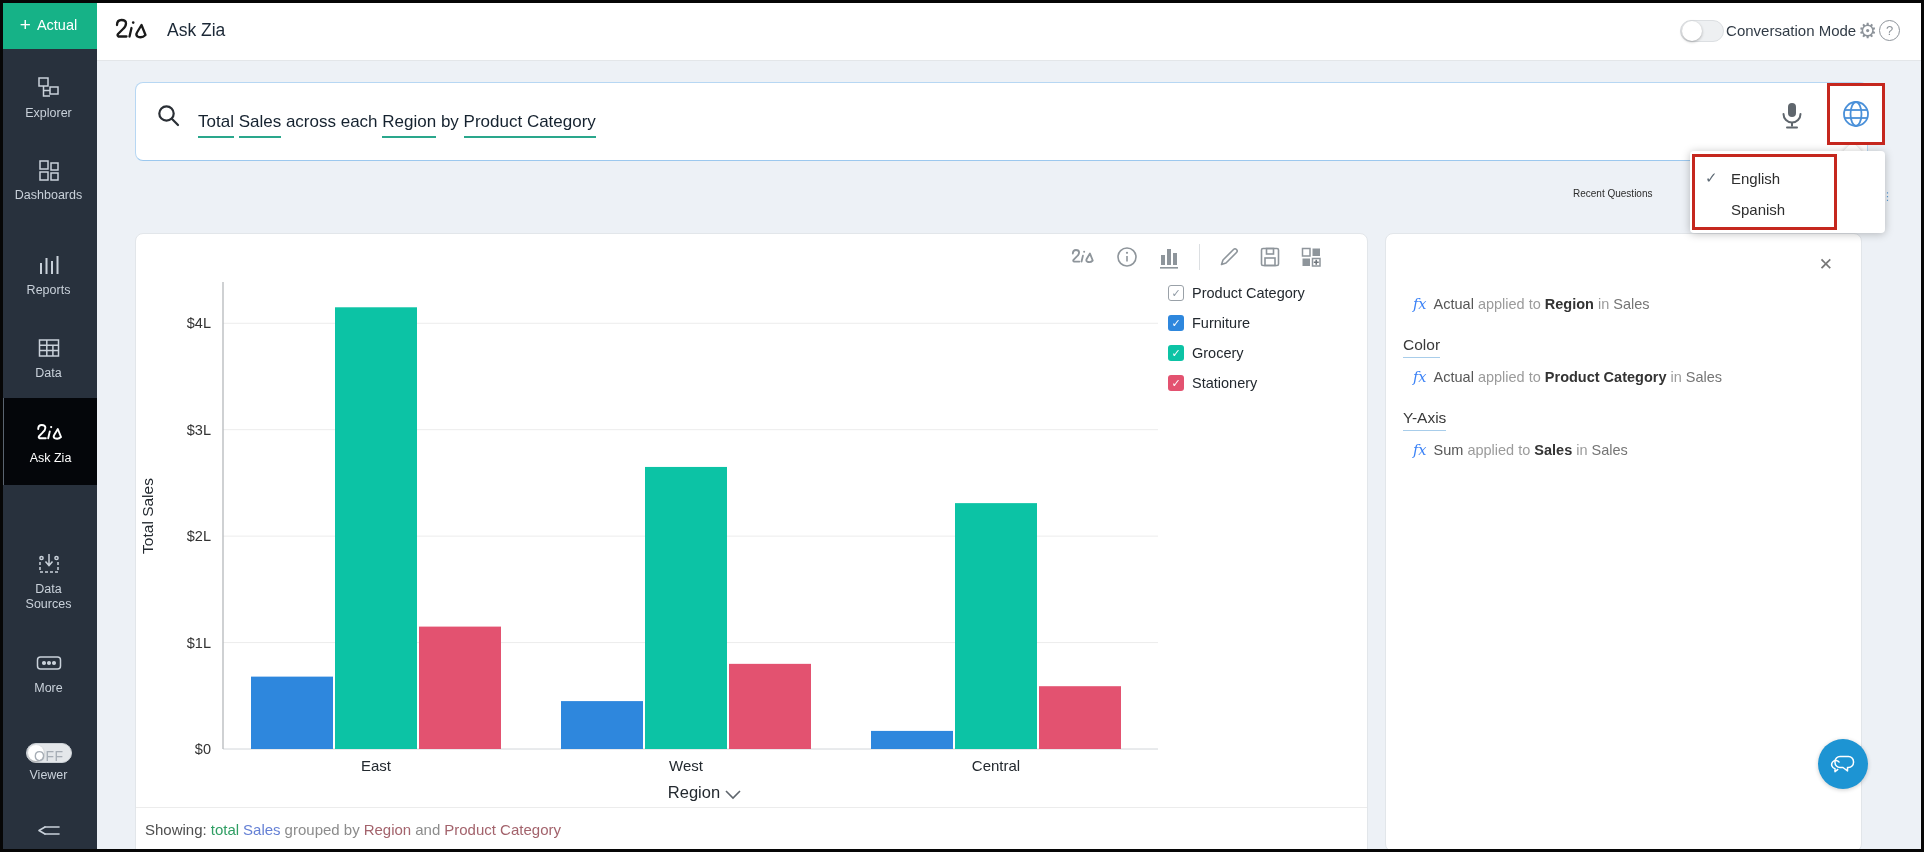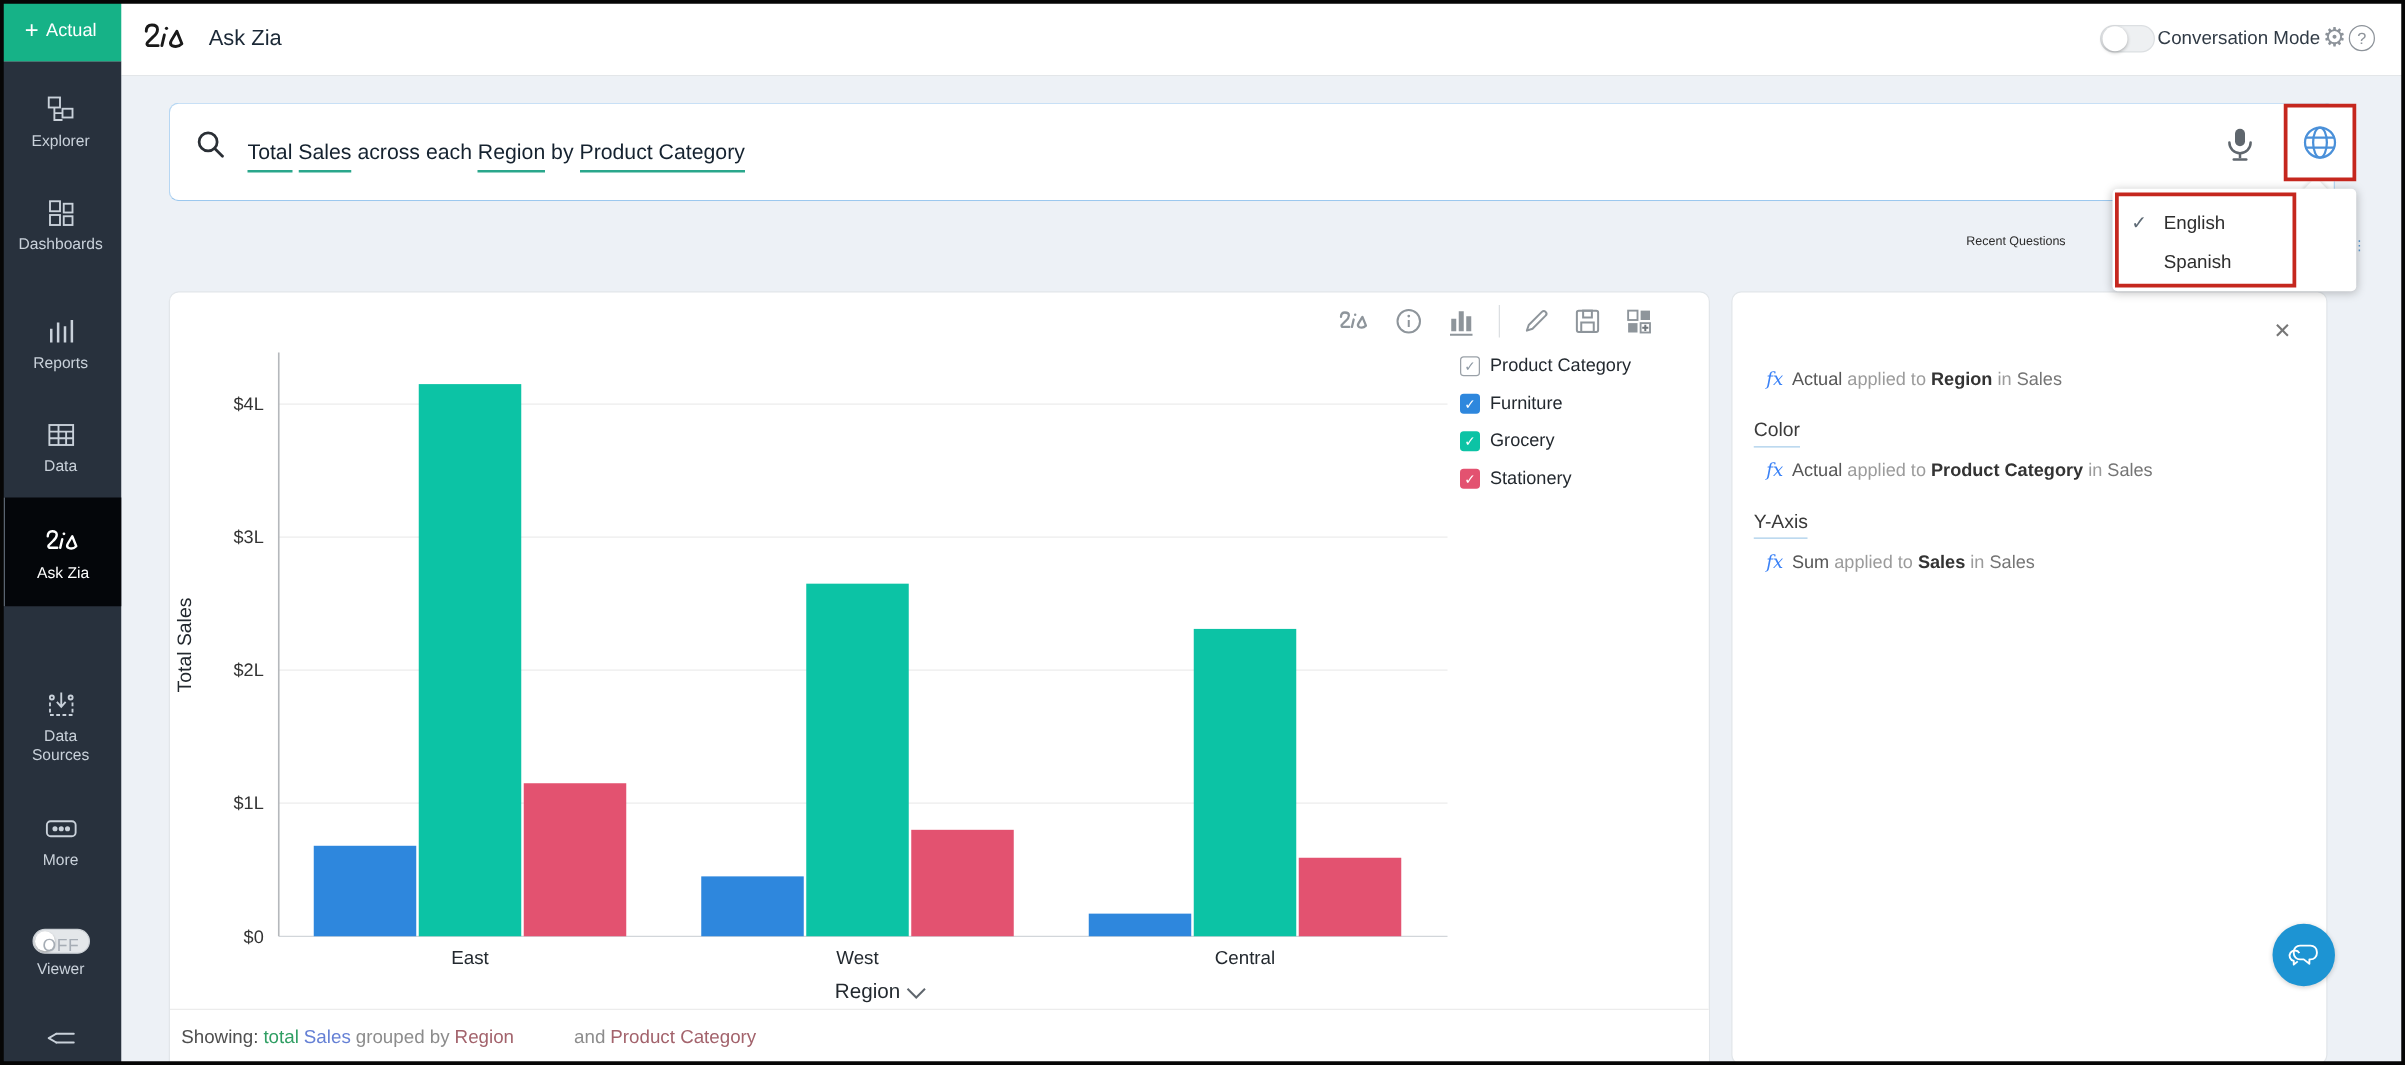--- a/index.html
+++ b/index.html
@@ -356,21 +356,21 @@
         <span class="legend-lbl">Stationery</span>
       </div>
     </div>
 
   <div id="showing-row">
       <span style="color: rgb(79, 79, 79);">Showing:</span>
       <span style="color: rgb(47, 158, 99);">total</span>
       <span style="color: rgb(101, 128, 213);">Sales</span>
       <span style="color: rgb(140, 140, 140);">grouped by</span>
       <span style="color: rgb(163, 99, 108);">Region</span>
-      <span style="color: rgb(140, 140, 140); margin-left: 44px;">and</span>
+      <span style="color: rgb(140, 140, 140);">and</span>
       <span style="color: rgb(163, 99, 108);">Product Category</span>
     </div>
 </div>
 
 <div id="info-panel" class="abs">
   <div id="info-close">✕</div>
   <div id="info-sections" style="margin-top:40px;">
       <div class="info-line"><span class="fx">fx</span><span class="fn">Actual</span> <span>applied to</span> <span class="fld">Region</span> <span>in</span> <span class="tbl">Sales</span></div>
       <div><span class="info-section-h">Color</span></div>
       <div class="info-line"><span class="fx">fx</span><span class="fn">Actual</span> <span>applied to</span> <span class="fld">Product Category</span> <span>in</span> <span class="tbl">Sales</span></div>

